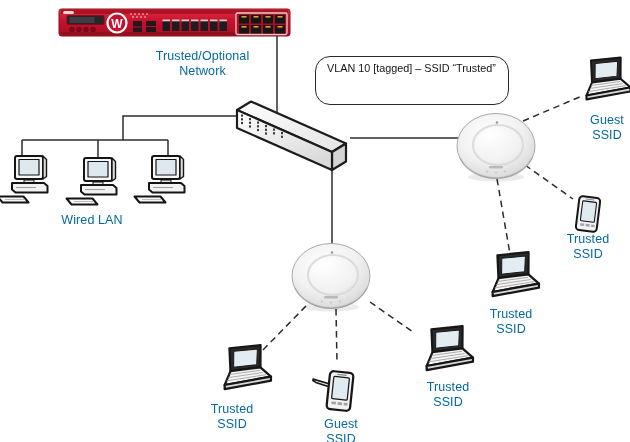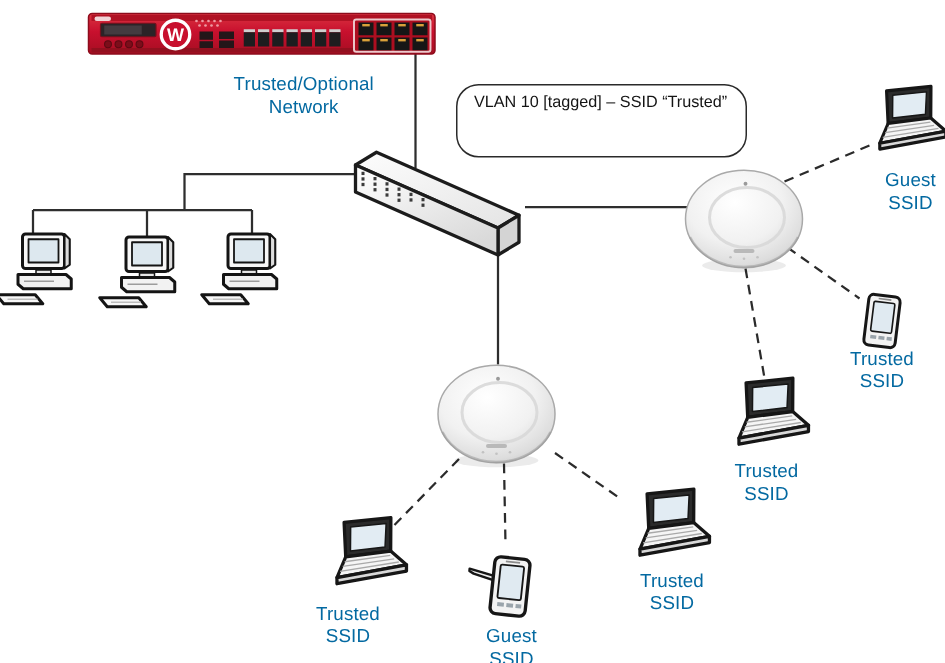--- a/index.html
+++ b/index.html
@@ -6,21 +6,21 @@
   .canvas {
     position:relative; width:630px; height:442px; background:#ffffff;
     font-family:"Liberation Sans", sans-serif; overflow:hidden;
   }
   .canvas svg { position:absolute; left:0; top:0; }
   .label {
     position:absolute; text-align:center; font-size:12.5px; line-height:1.18;
     color:#0369a1; letter-spacing:0.1px;
   }
   .vlan-box {
-    position:absolute; left:304px; top:56px; width:194px; height:49px;
+    position:absolute; left:315px; top:56px; width:194px; height:49px;
     box-sizing:border-box; border:1.6px solid #2a2a2a; border-radius:15px;
     background:#ffffff; padding:5px 6px 4px 11px;
     font-size:10.8px; line-height:13px; color:#141414; white-space:nowrap;
   }
 </style>
 </head>
 <body>
 
 <div class="canvas">
 
@@ -223,20 +223,21 @@
     <use href="#laptop" transform="translate(510,281) rotate(-14)"></use>
     <use href="#laptop" transform="translate(242,374) rotate(-14)"></use>
     <g transform="translate(340,391) rotate(6)">
       <polygon points="-28,-9 -9,-5.5 -9,-2.5 -25,-6 -28,-7.5" fill="#ececec" stroke="#161616" stroke-width="1.6" stroke-linejoin="round"></polygon>
       <use href="#phone" transform="scale(1.12)"></use>
     </g>
     <use href="#laptop" transform="translate(444,355) rotate(-14)"></use>
   </svg>
 
   <div class="label" style="left:135px; top:49px; width:135px;">Trusted/Optional Network</div>
+  <div class="label" style="left:52px; top:213px; width:80px;">Wired LAN</div>
 
   <div class="label" style="left:577px; top:113px; width:60px;">Guest SSID</div>
   <div class="label" style="left:558px; top:232px; width:60px;">Trusted SSID</div>
   <div class="label" style="left:481px; top:307px; width:60px;">Trusted SSID</div>
   <div class="label" style="left:202px; top:402px; width:60px;">Trusted SSID</div>
   <div class="label" style="left:311px; top:417px; width:60px;">Guest SSID</div>
   <div class="label" style="left:418px; top:380px; width:60px;">Trusted SSID</div>
 
   <div class="vlan-box">
     <div>VLAN 10 [tagged] – SSID “Trusted”</div>

